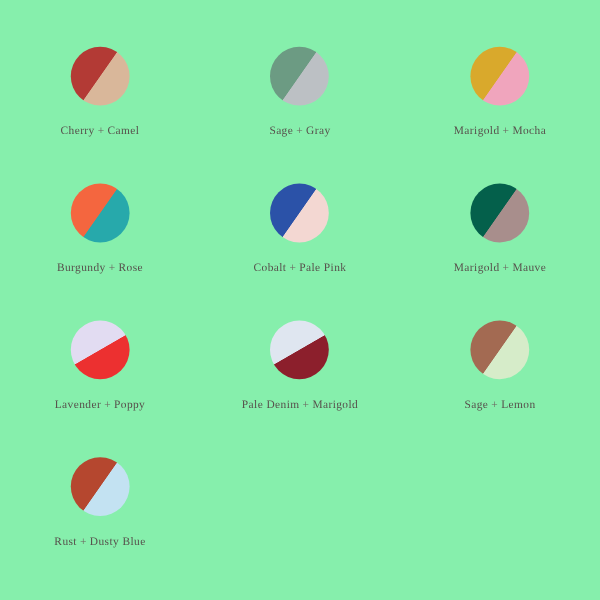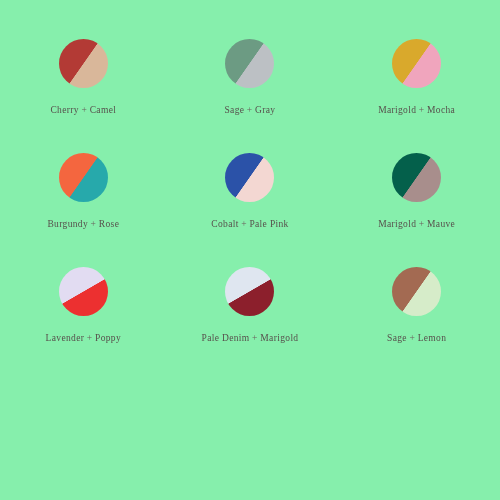--- a/index.html
+++ b/index.html
@@ -121,14 +121,20 @@
           <div class="fill" style="background: linear-gradient(150deg, rgb(223, 230, 240) 0%, rgb(223, 230, 240) 49.6%, rgb(140, 31, 44) 50.4%, rgb(140, 31, 44) 100%);"></div>
         </div>
         <div class="label"><span>Pale Denim</span><span class="plus">+</span><span>Marigold</span></div>
       </div>
       <div class="cell">
         <div class="swatch">
           <div class="fill" style="background: linear-gradient(125deg, rgb(163, 106, 82) 0%, rgb(163, 106, 82) 49.6%, rgb(214, 236, 201) 50.4%, rgb(214, 236, 201) 100%);"></div>
         </div>
         <div class="label"><span>Sage</span><span class="plus">+</span><span>Lemon</span></div>
       </div>
+      <div class="cell">
+        <div class="swatch">
+          <div class="fill" style="background: linear-gradient(125deg, rgb(181, 71, 47) 0%, rgb(181, 71, 47) 49.6%, rgb(195, 226, 242) 50.4%, rgb(195, 226, 242) 100%);"></div>
+        </div>
+        <div class="label"><span>Rust</span><span class="plus">+</span><span>Dusty Blue</span></div>
+      </div>
     </div>
 </div>
 
 </body></html>

